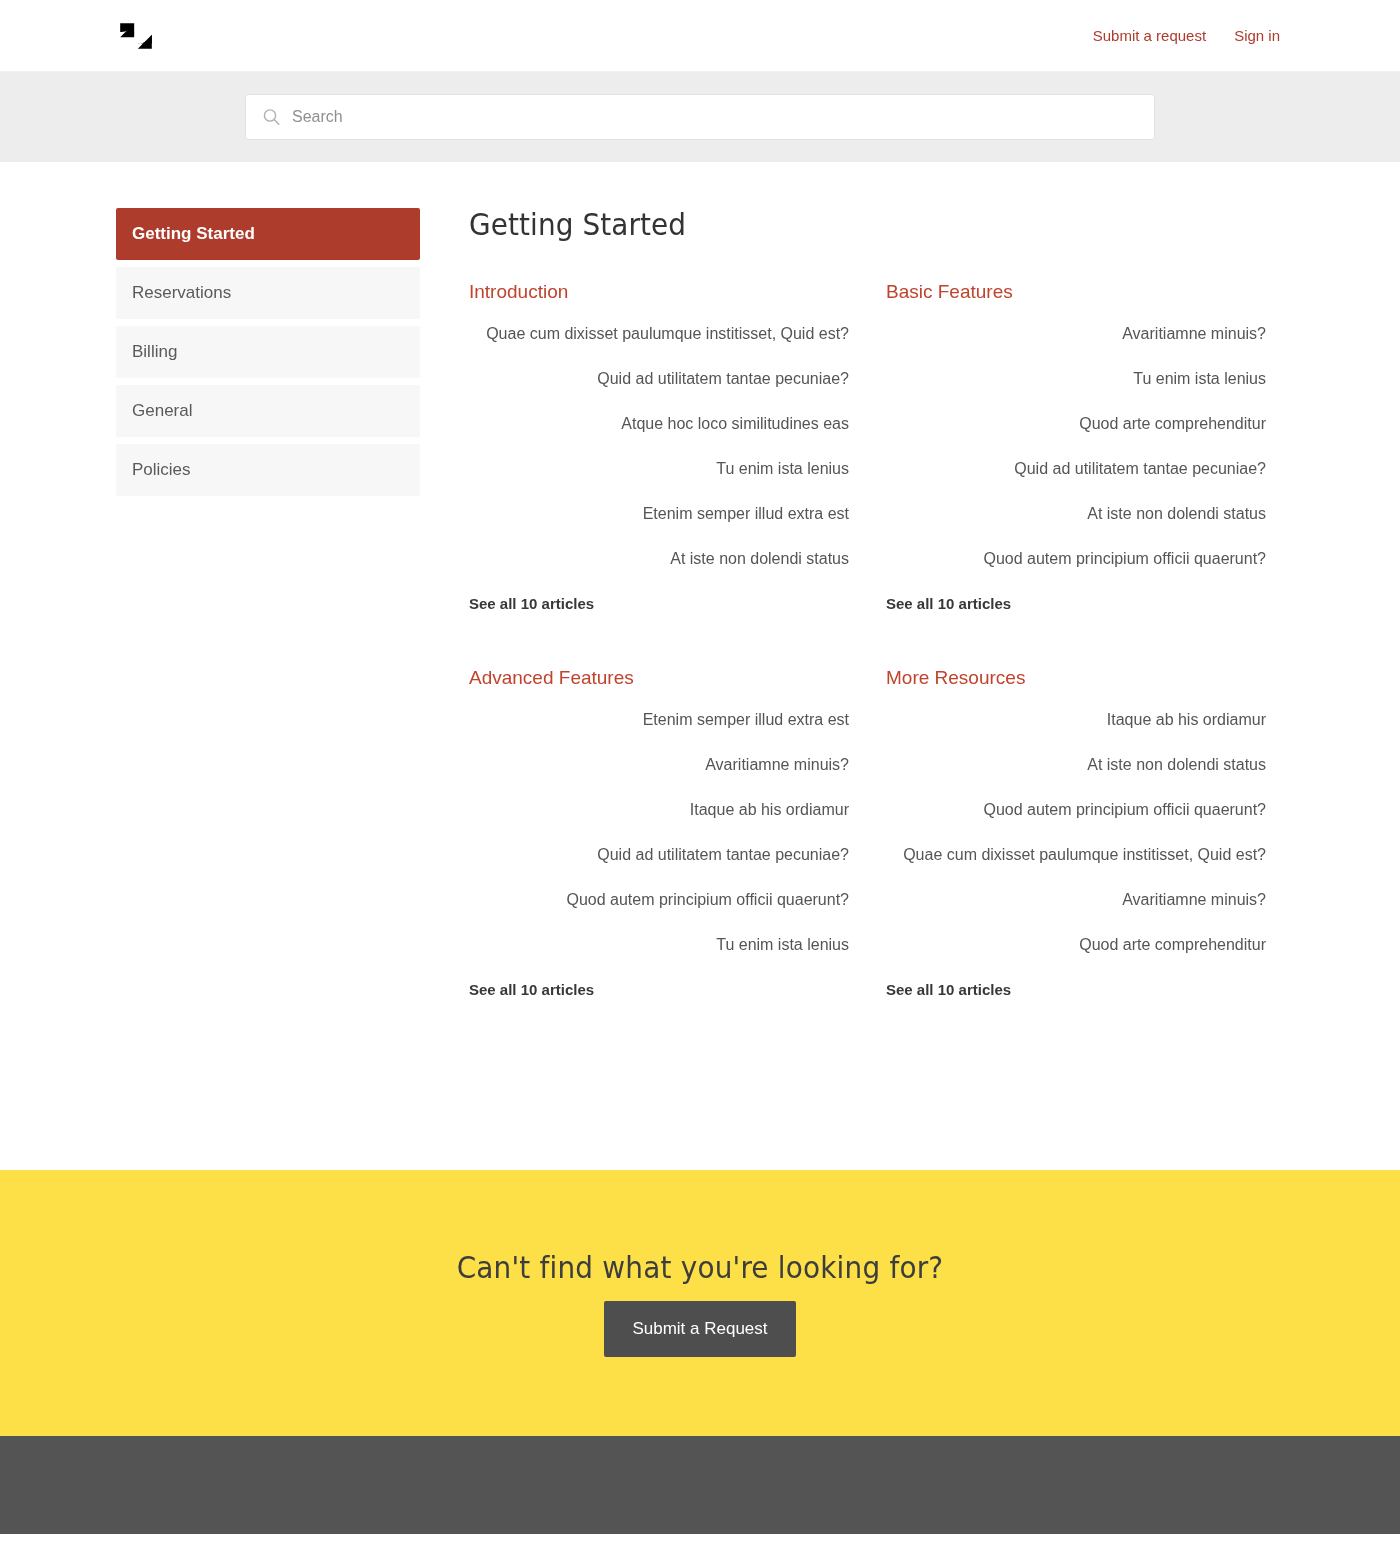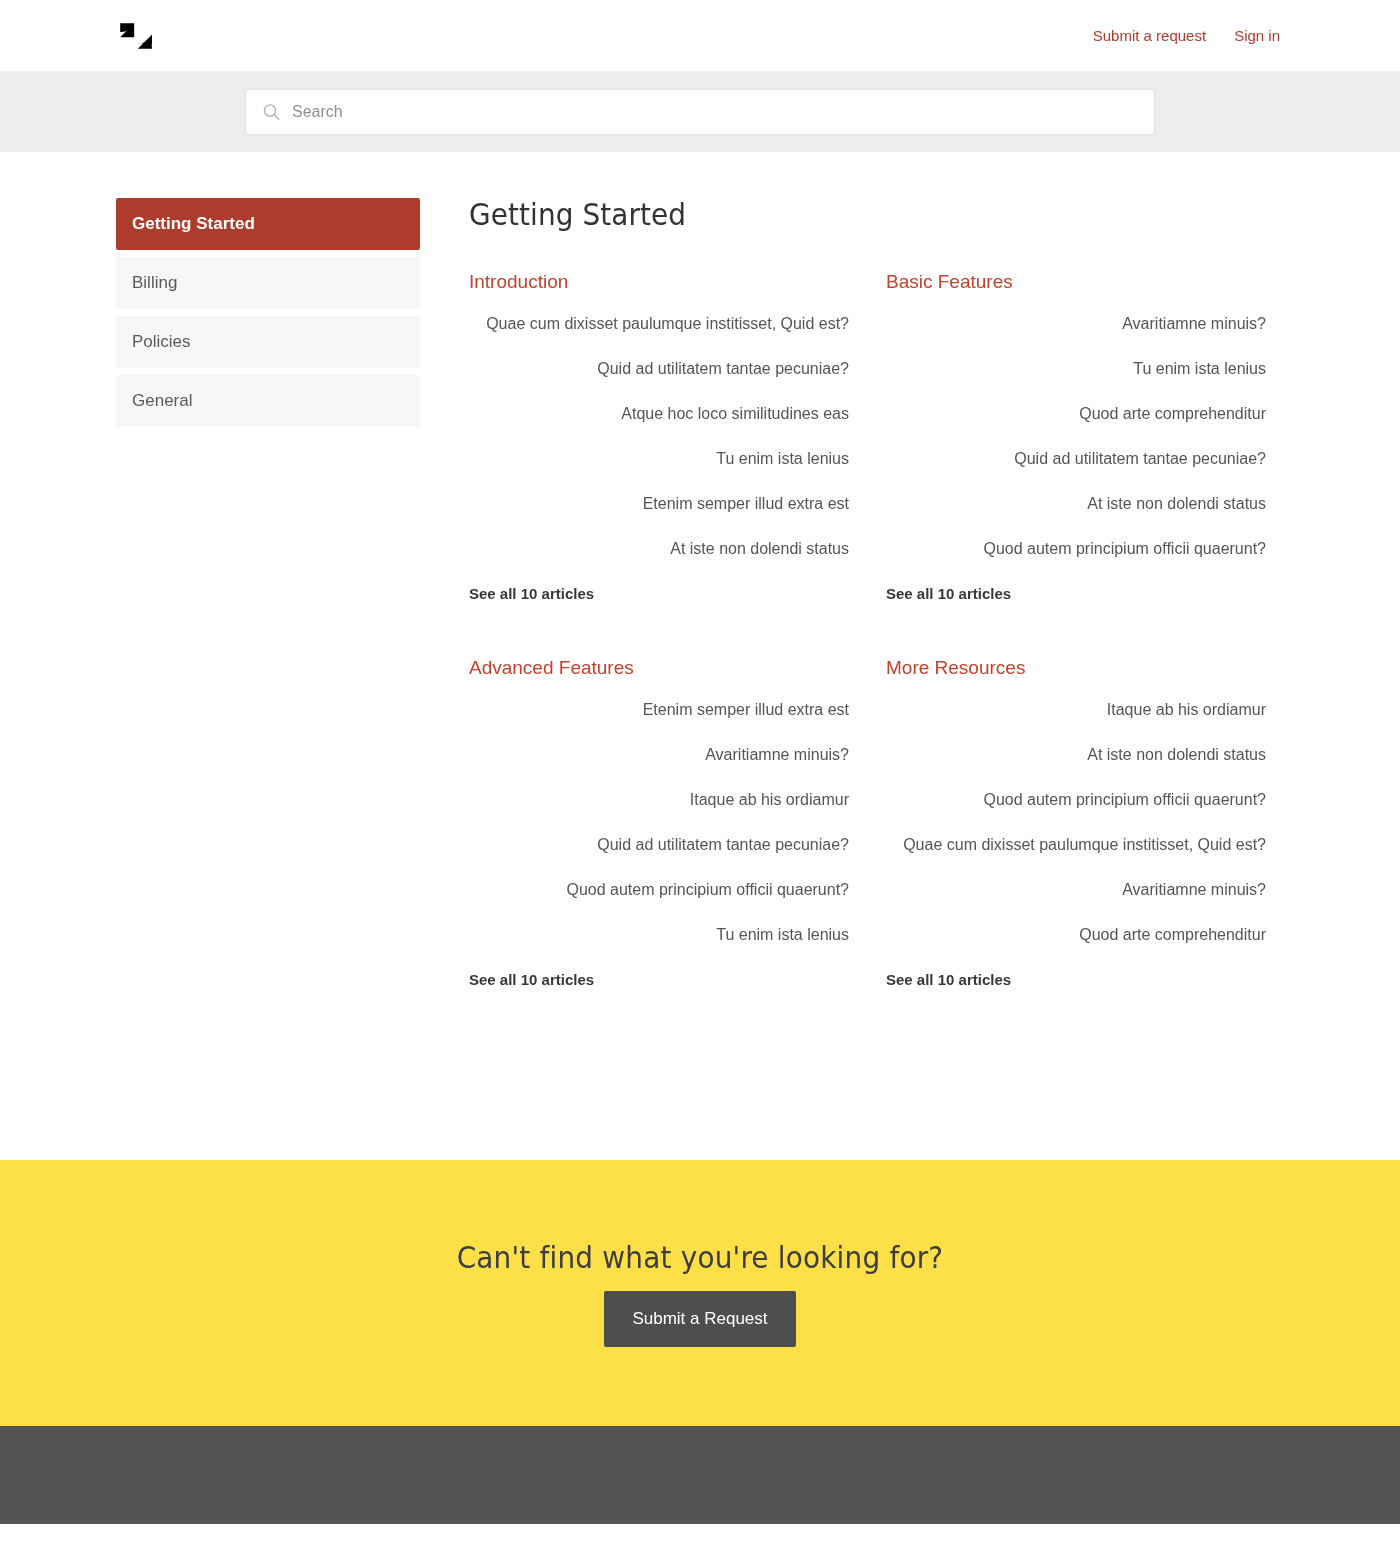--- a/index.html
+++ b/index.html
@@ -47,21 +47,21 @@
     color: #ad3c2c;
     font-size: 15px;
     line-height: 20px;
     text-decoration: none;
     cursor: pointer;
     white-space: nowrap;
   }
 
   
   .search-band {
-    height: 80px;
+    height: 90px;
     background: #ededed;
     display: flex;
     align-items: center;
     padding: 0 245px;
   }
 
   .search-wrap {
     position: relative;
     width: 910px;
     height: 46px;
@@ -259,23 +259,24 @@
       <line x1="11.1" y1="11.1" x2="15.8" y2="15.8" stroke="#b0b0b0" stroke-width="1.4" stroke-linecap="round"></line>
     </svg>
     <input type="text" class="search-input" placeholder="Search" style="">
   </div>
 </section>
 
 <div class="page-body">
 
   <nav class="sidebar">
     <a href="#" class="nav-item active">Getting Started</a>
+    <a href="#" class="nav-item">Reservations</a>
     <a href="#" class="nav-item">Billing</a>
+    <a href="#" class="nav-item">General</a>
     <a href="#" class="nav-item">Policies</a>
-    <a href="#" class="nav-item">General</a>
   </nav>
 
   <main class="content">
     <h1 class="page-title">Getting Started</h1>
 
     <div class="section-grid">
 
       <section class="section-block">
         <a href="#" class="section-title">Introduction</a>
         <ul class="article-list">

